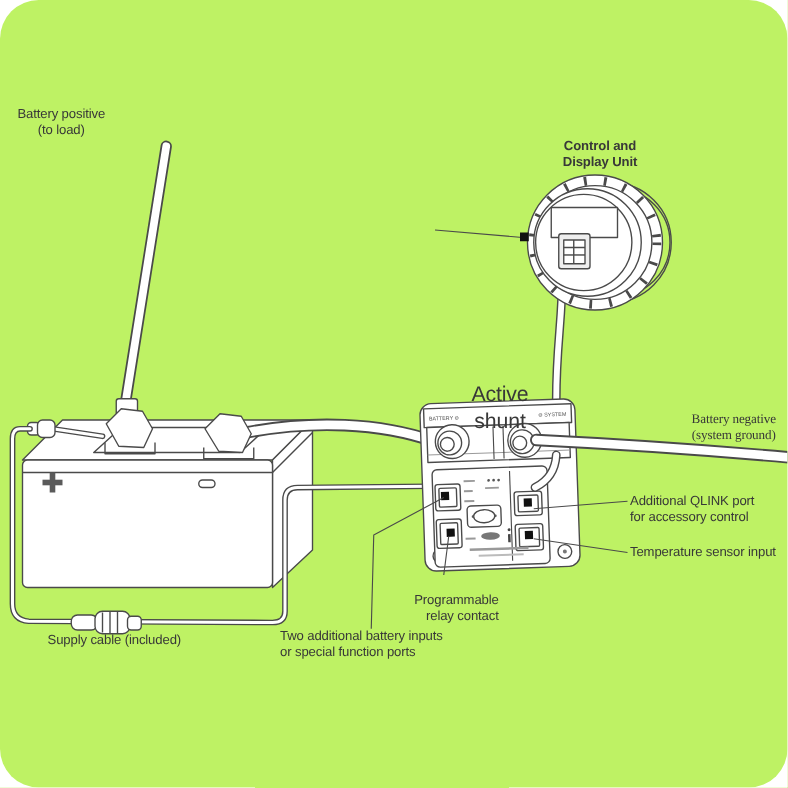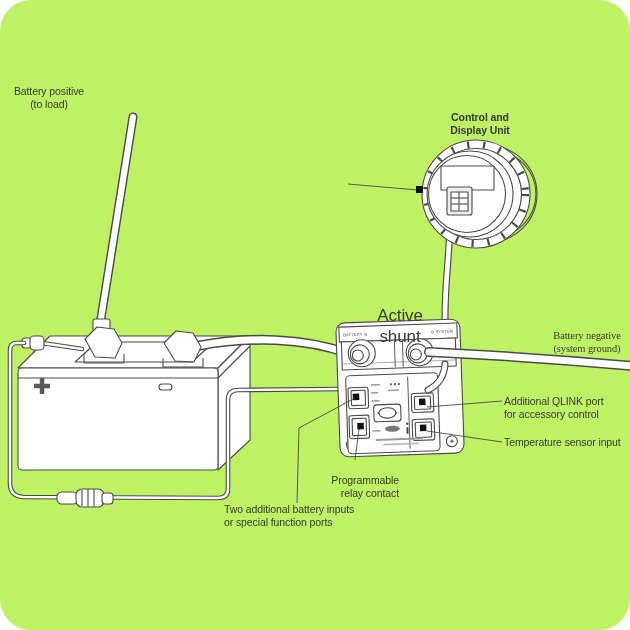--- a/index.html
+++ b/index.html
@@ -217,15 +217,16 @@
 for accessory control</div>
 
 <div class="lbl" style="left:504px;top:436px;width:140px;">Temperature sensor input</div>
 
 <div class="lbl" style="left:315px;top:461px;width:84px;text-align:right;margin-top:13px;">Programmable
 relay contact</div>
 
 <div class="lbl" style="left:224px;top:503px;width:148px;text-align:left;">Two additional battery inputs
 or special function ports</div>
 
+<div class="lbl" style="left:38px;top:506px;width:160px;">Supply cable (included)</div>
 
 
 </div>
 
 </body></html>

